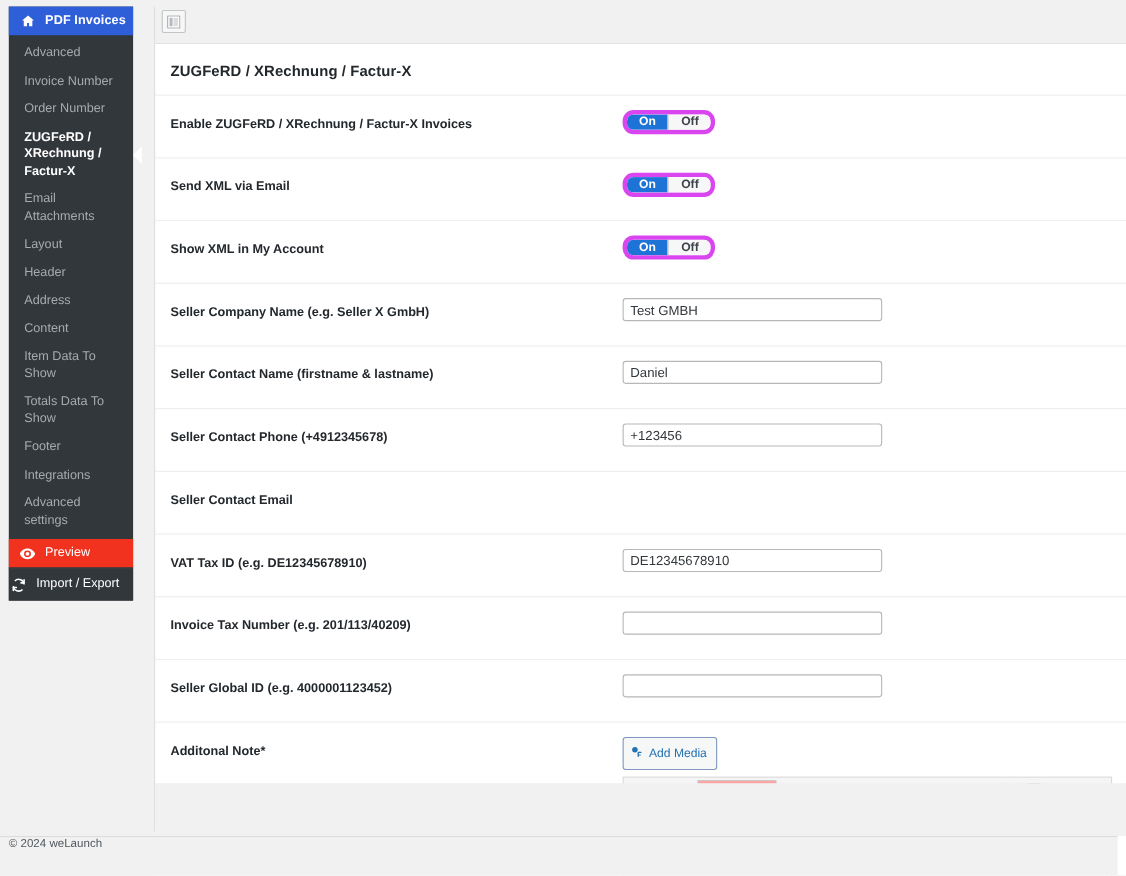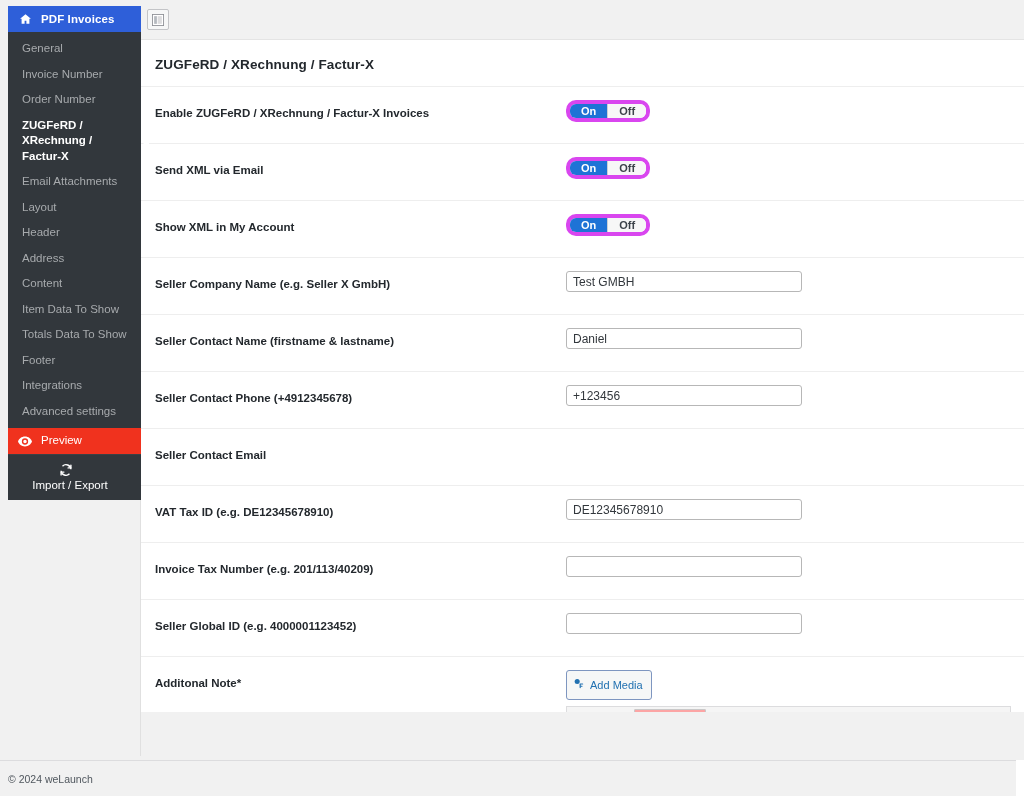--- a/index.html
+++ b/index.html
@@ -14,21 +14,21 @@
     position: relative;
     width: 1024px; height: 796px;
     overflow: hidden;
     background: #f1f1f1;
   }
 
   
   #sidebar {
     position: absolute;
     left: 8px; top: 6px;
-    width: 133px;
+    width: 113px;
     background: #32373c;
     z-index: 5;
   }
   .side-header {
     background: #2e5fd9;
     color: #ffffff;
     height: 26px;
     display: flex;
     align-items: center;
     padding-left: 9px;
@@ -70,21 +70,21 @@
     padding-left: 9px;
     margin-top: 4px;
   }
   .side-item.impexp {
     background: #32373c;
     color: #ffffff;
     display: flex;
     align-items: center;
     padding-left: 1px;
     border-top: 1px solid #3b4045;
-    padding-top: 7px; padding-bottom: 7px; flex-direction: column;
+    padding-top: 7px; padding-bottom: 7px;
   }
   .side-item .sico { width: 16px; height: 14px; display:inline-flex; align-items:center; justify-content:center; margin-right: 8px; flex: 0 0 16px;}
 
   
   #main {
     position: absolute;
     left: 141px; top: 0;
     right: 0; bottom: 36px;
     background: #f1f1f1;
   }
@@ -260,21 +260,21 @@
   }
 
   
   #footer {
     position: absolute;
     left: 0; right: 8px; bottom: 0;
     height: 36px;
     background: #f1f1f1;
     border-top: 1px solid #dcdcde;
     display: flex;
-    align-items: center;
+    align-items: flex-start;
     padding-left: 8px;
     font-size: 10.5px;
     color: #50575e;
   }
   .spacer-bottom {
     position: absolute;
     left: 141px; right: 0;
     bottom: 36px;
     height: 48px;
     background: #f1f1f1;
@@ -300,21 +300,21 @@
   <nav id="sidebar">
     <div class="side-header">
       <span class="ico">
         <svg width="13" height="12" viewBox="0 0 20 20" fill="#ffffff">
             <path d="M10 2L1 9.5h2.5V18h5v-5h3v5h5V9.5H19L10 2z"></path>
           </svg>
       </span>
       <span>PDF Invoices</span>
     </div>
     <div class="side-list">
-      <a class="side-item">General</a>
+      <a class="side-item">Advanced</a>
       <a class="side-item">Invoice Number</a>
       <a class="side-item">Order Number</a>
       <a class="side-item current">ZUGFeRD / XRechnung / Factur-X</a>
       <a class="side-item">Email Attachments</a>
       <a class="side-item">Layout</a>
       <a class="side-item">Header</a>
       <a class="side-item">Address</a>
       <a class="side-item">Content</a>
       <a class="side-item">Item Data To Show</a>
       <a class="side-item">Totals Data To Show</a>

